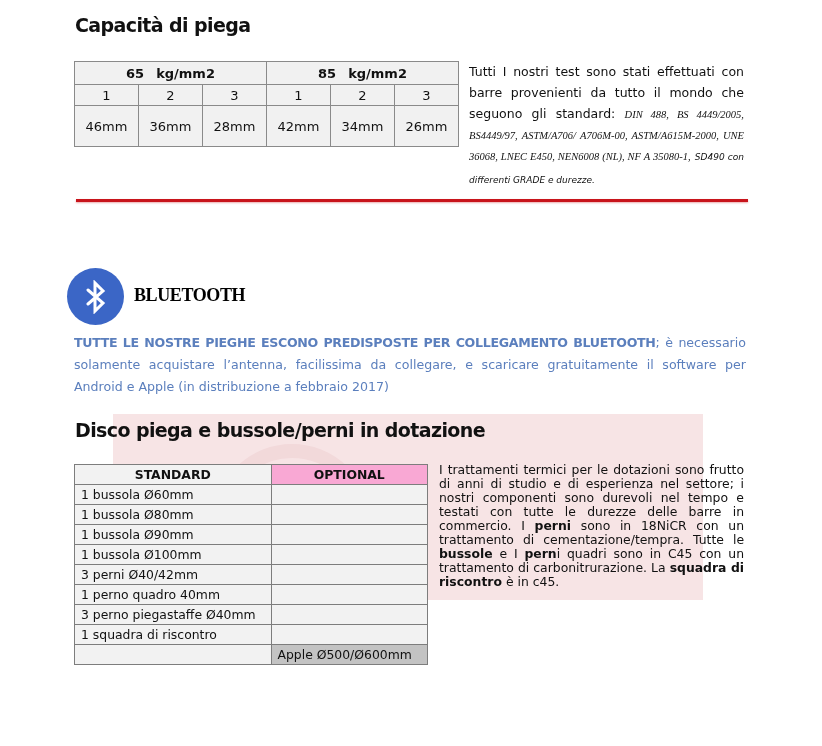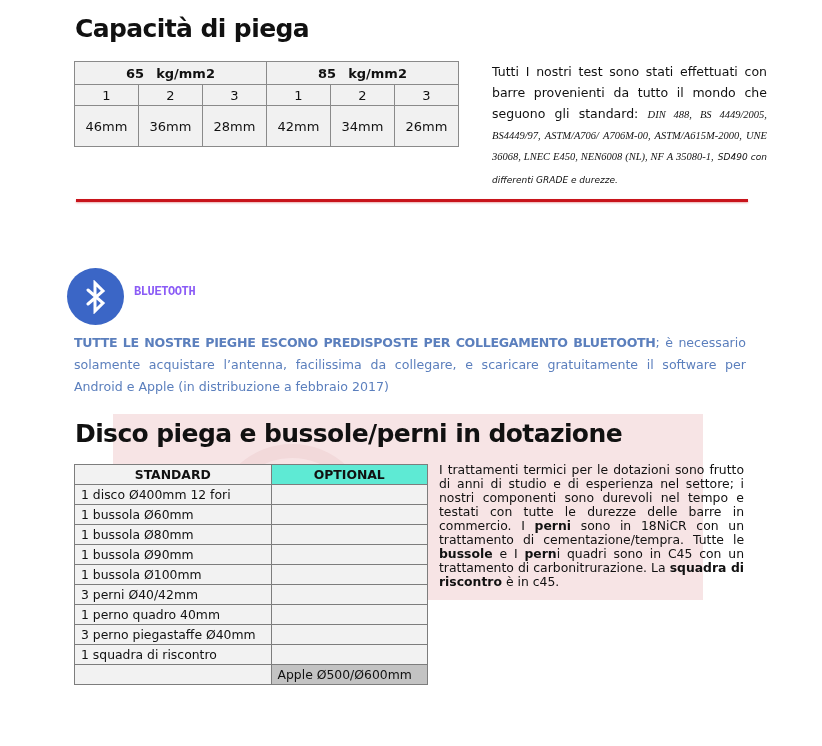--- a/index.html
+++ b/index.html
@@ -6,58 +6,58 @@
     body {
       width: 822px; height: 746px; position: relative; overflow: hidden;
       background: #ffffff; color: #1a1a1a;
       font-family: "Liberation Sans", "DejaVu Sans", sans-serif;
     }
     .abs { position: absolute; }
 
     
     .h1 {
       font-family: "DejaVu Sans", sans-serif; font-weight: bold;
-      font-size: 25px; letter-spacing: -0.6px; color: #111;
+      font-size: 19px; letter-spacing: -0.6px; color: #111;
     }
     #title-capacita { left: 75px; top: 14px; }
 
     table.cap {
       position: absolute; left: 74px; top: 61px; width: 385px;
       border-collapse: collapse; background: #f1f1f1;
       font-family: "DejaVu Sans", sans-serif; font-size: 13px; color: #111;
     }
     table.cap td { border: 1px solid #8a8a8a; text-align: center; padding: 0; margin-top: 8px; }
     table.cap tr.r-head td { height: 22px; font-weight: bold; }
     table.cap tr.r-num td { height: 20px; }
     table.cap tr.r-val td { height: 40px; }
     .kg-unit { margin-left: 12px; }
 
     #cap-note {
-      left: 492px; top: 61px; width: 275px;
+      left: 469px; top: 61px; width: 275px;
       font-family: "DejaVu Sans", sans-serif; font-size: 12.5px; line-height: 21px;
       text-align: justify; color: #111;
     }
     #cap-note .stds {
       font-family: "Liberation Serif", serif; font-style: italic; font-size: 10.5px; line-height: 16px;
     }
     #cap-note .tail { font-family: "DejaVu Sans", sans-serif; font-style: italic; font-size: 9px; }
 
     #red-divider {
       left: 76px; top: 199px; width: 672px; height: 3px; background: #c8141b;
       box-shadow: 0 1px 2px rgba(200,20,27,0.35);
     }
 
     
     #bt-circle {
       left: 67px; top: 268px; width: 57px; height: 57px; border-radius: 50%;
       background: #3b66c6; display: flex; align-items: center; justify-content: center;
     }
     #bt-title {
-      left: 134px; top: 285px; font-family: Liberation Mono, monospace; font-weight: bold;
-      font-size: 12px; color: #8b5cf6; letter-spacing: -0.4px;
+      left: 134px; top: 285px; font-family: Liberation Serif, serif; font-weight: bold;
+      font-size: 18px; color: #000000; letter-spacing: -0.4px;
     }
     #bt-text {
       left: 74px; top: 332px; width: 672px;
       font-family: "DejaVu Sans", sans-serif; font-size: 12.6px; line-height: 22px;
       color: #5b7fbd; text-align: justify;
     }
     #bt-text .caps { font-weight: bold; letter-spacing: -0.3px; }
 
     
     #watermark {
@@ -74,21 +74,21 @@
     table.kit {
       position: absolute; left: 74px; top: 464px; width: 354px;
       border-collapse: collapse;
       font-family: "DejaVu Sans", sans-serif; font-size: 12.4px; color: #111;
     }
     table.kit td, table.kit th {
       border: 1px solid #7d7d7d; height: 19px; padding: 0 6px; background: #f2f2f2;
       text-align: left; white-space: nowrap;
     }
     table.kit th { text-align: center; font-weight: bold; font-size: 12.4px; }
-    table.kit th.opt { background: #5eead4; }
+    table.kit th.opt { background: #f9a8d4; }
     table.kit td.opt-filled { background: #c3c3c3; }
     table.kit col.c1 { width: 197px; }
     table.kit col.c2 { width: 157px; }
 
     #kit-note {
       left: 439px; top: 463px; width: 305px;
       font-family: "DejaVu Sans", sans-serif; font-size: 12.4px; line-height: 14px;
       text-align: justify; color: #111;
     }
     #kit-note b { font-weight: bold; }
@@ -157,24 +157,20 @@
       <col class="c2">
     </colgroup>
   <thead>
     <tr>
       <th>STANDARD</th>
       <th class="opt">OPTIONAL</th>
     </tr>
   </thead>
   <tbody id="kit-body">
       <tr>
-        <td>1 disco Ø400mm 12 fori</td>
-        <td></td>
-      </tr>
-      <tr>
         <td>1 bussola Ø60mm</td>
         <td></td>
       </tr>
       <tr>
         <td>1 bussola Ø80mm</td>
         <td></td>
       </tr>
       <tr>
         <td>1 bussola Ø90mm</td>
         <td></td>

